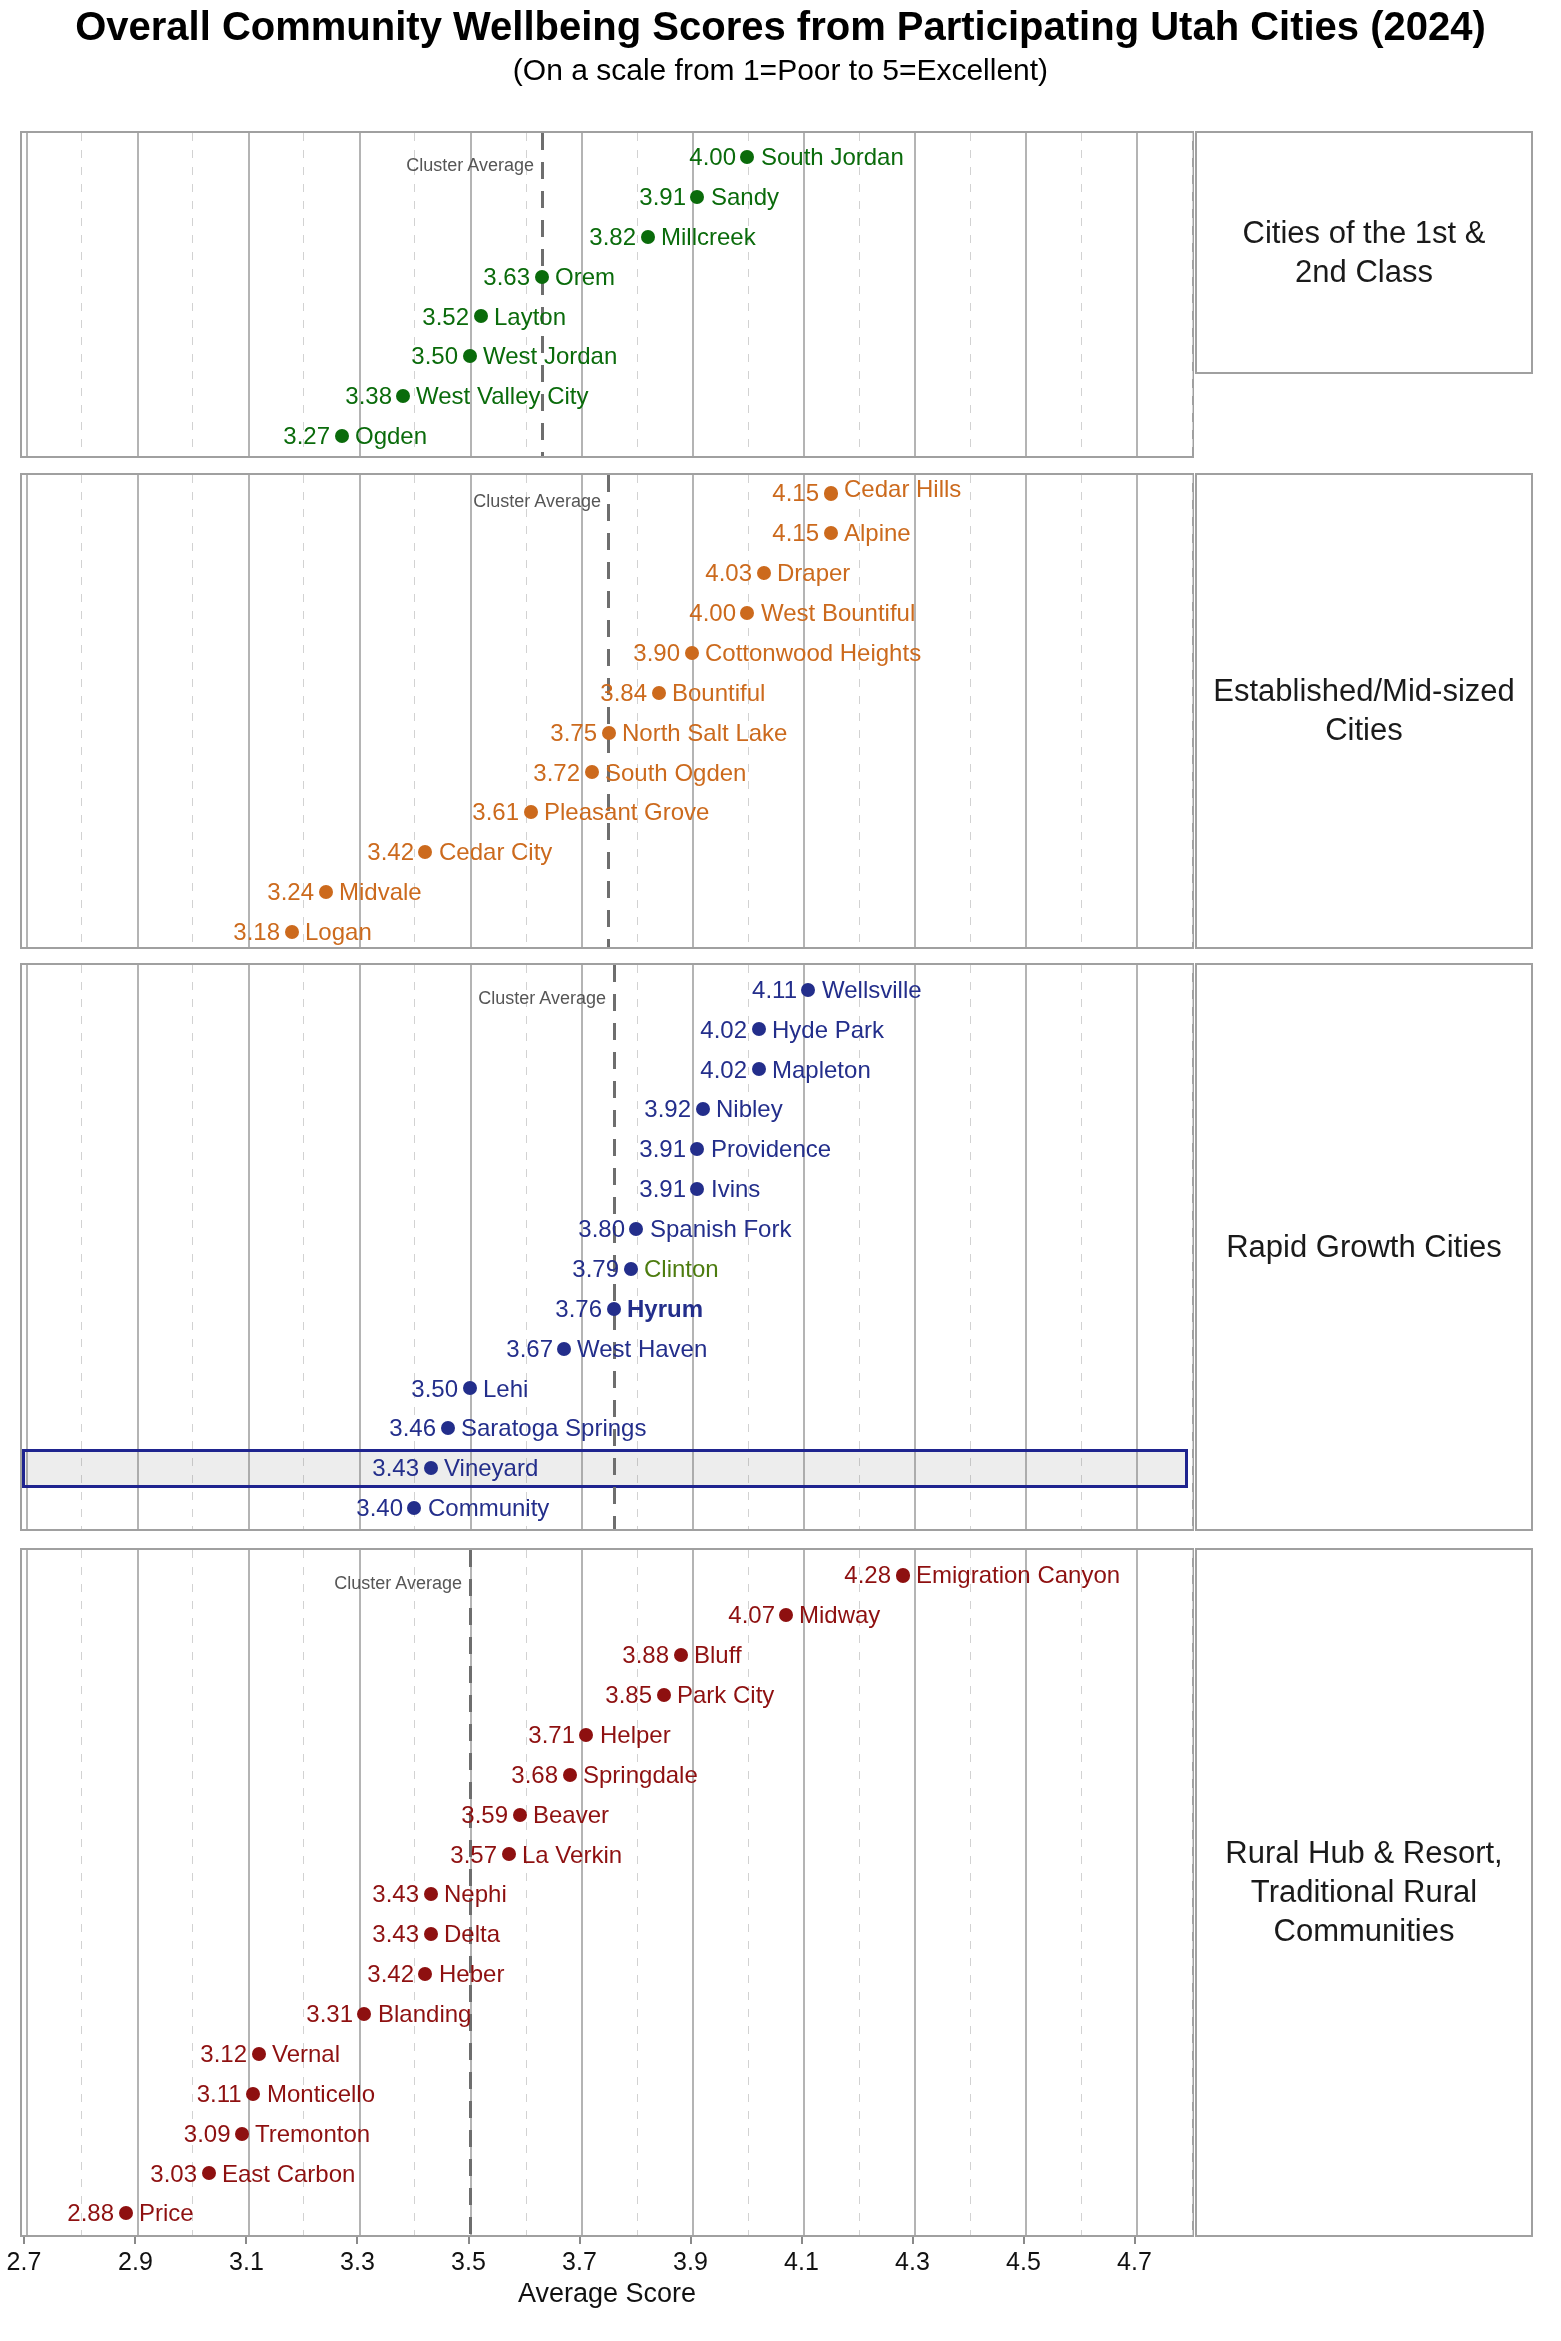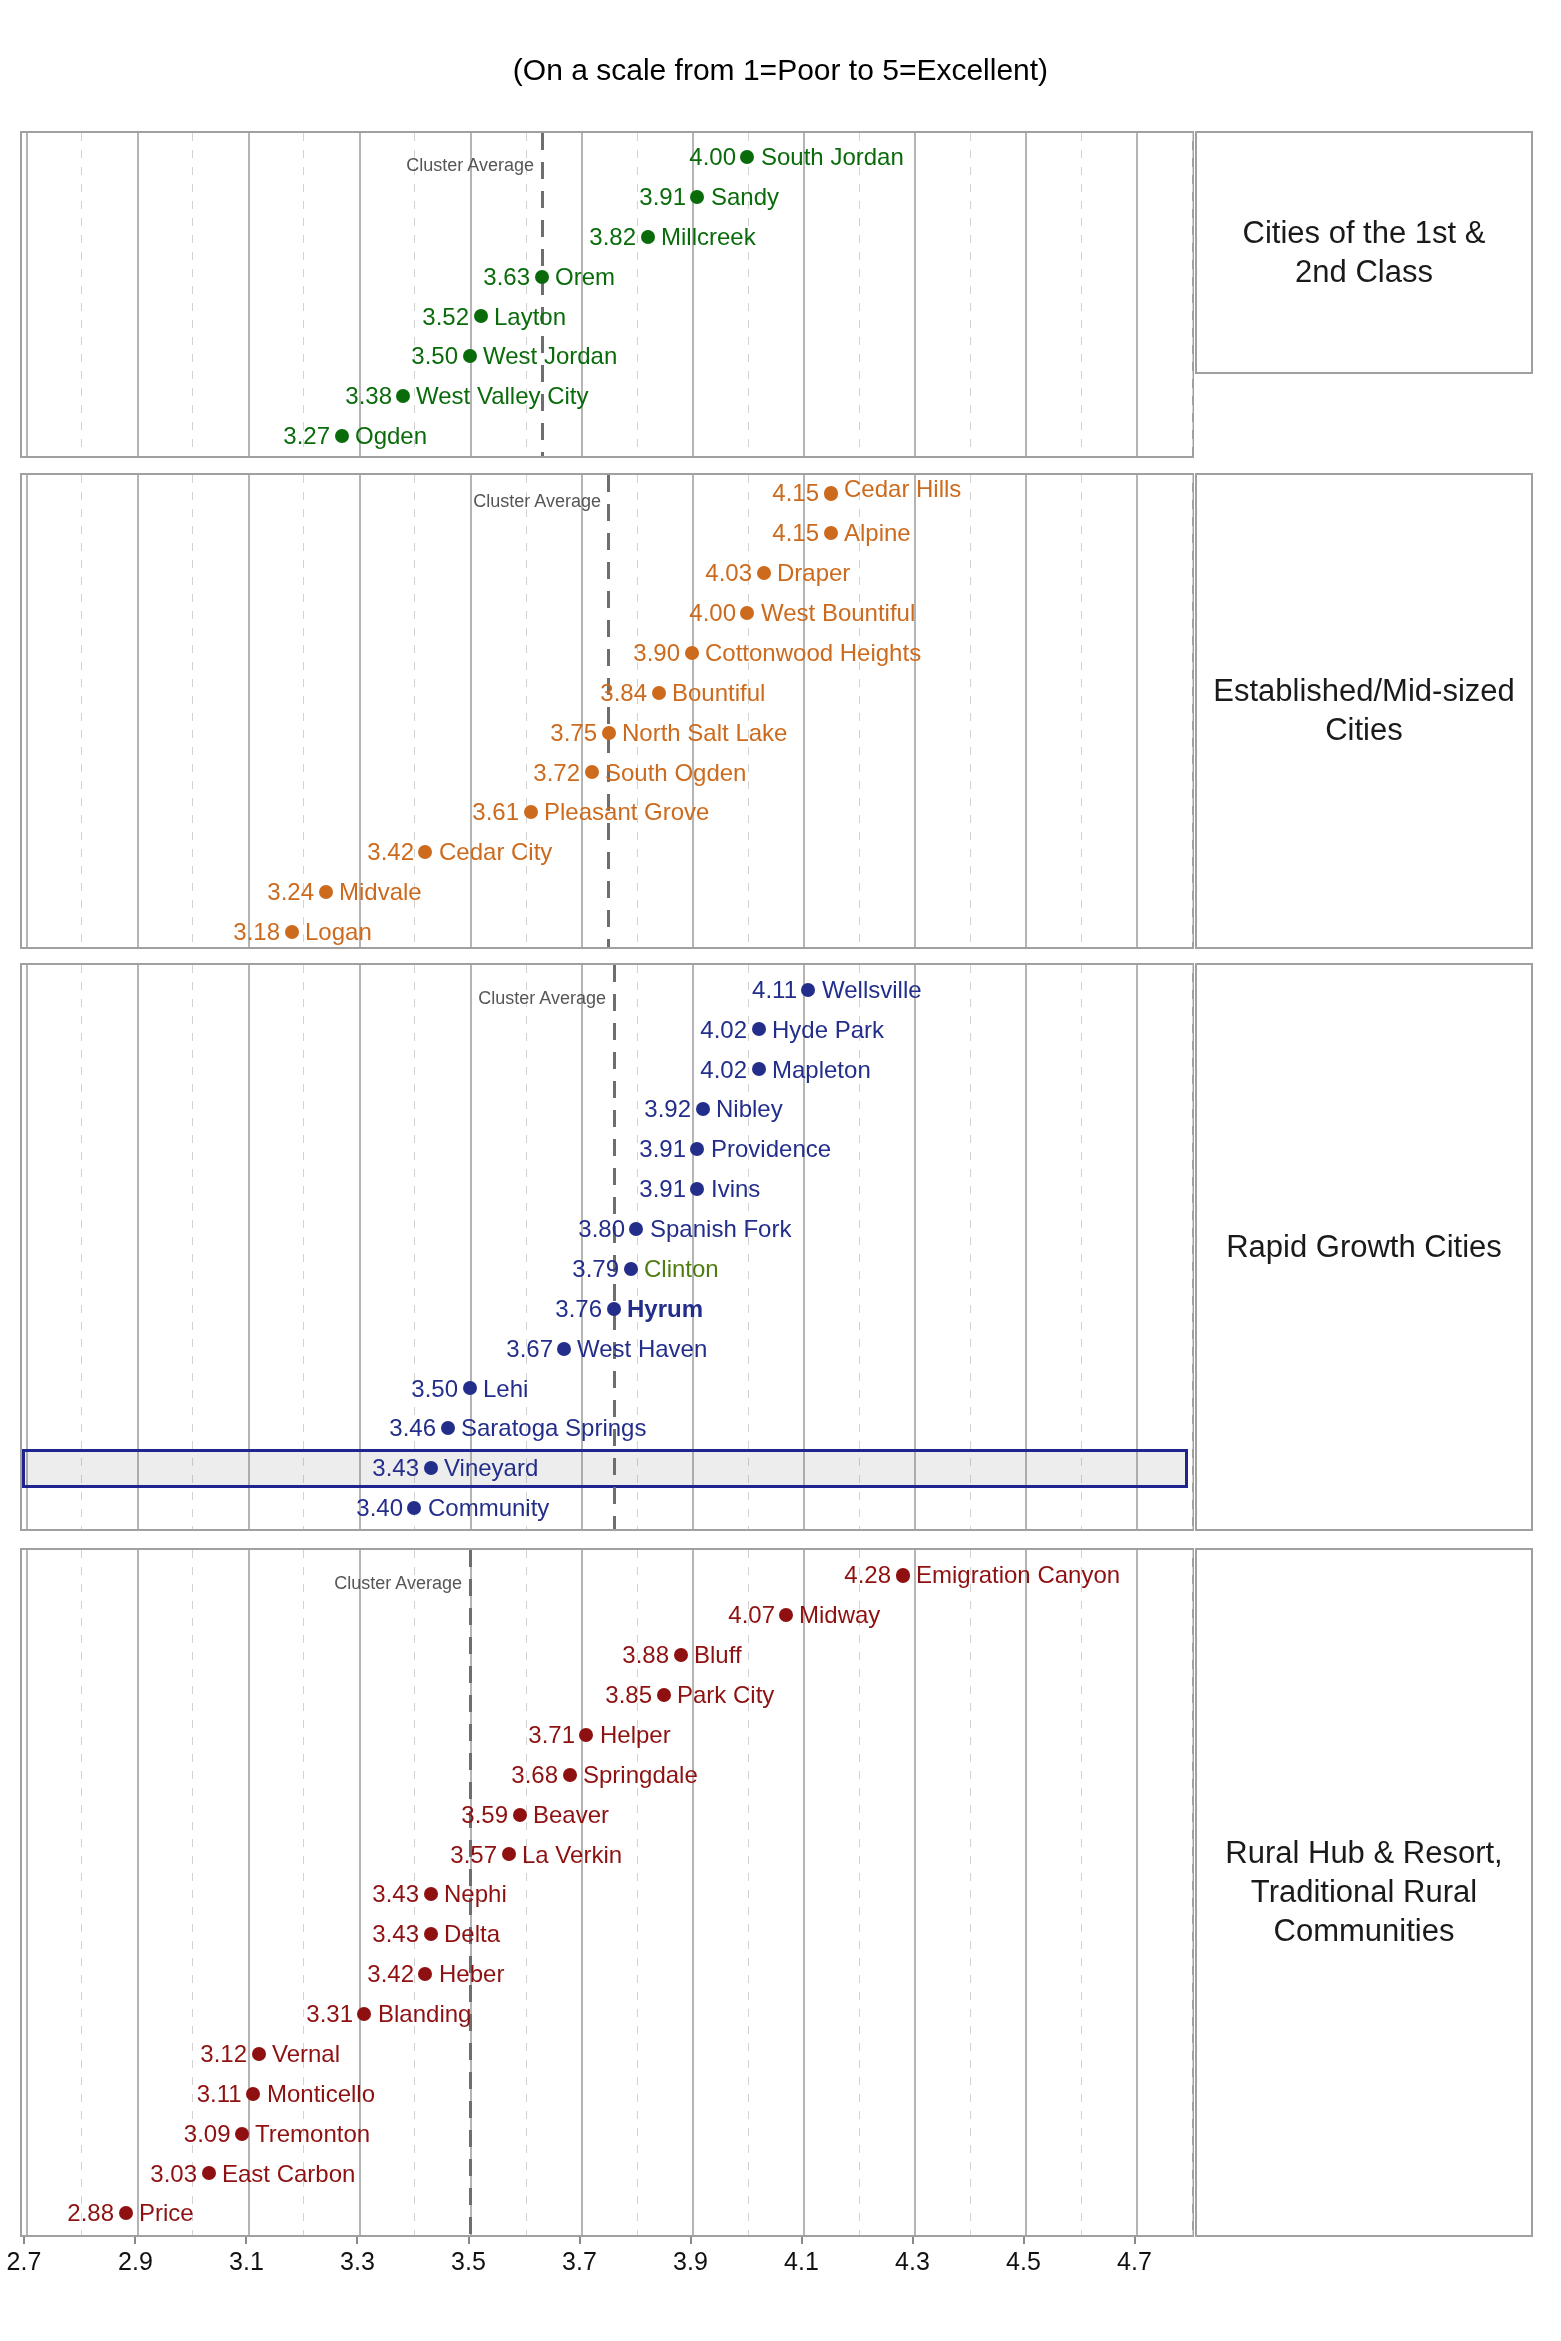--- a/index.html
+++ b/index.html
@@ -24,20 +24,21 @@
   .dot{position:absolute;width:14.3px;height:14.3px;border-radius:50%;}
   .hl-box{position:absolute;box-sizing:border-box;border:3.9px solid #1f248f;background:rgba(125,125,125,0.14);}
   .tick-stub{position:absolute;width:2px;height:6.5px;background:#8a8a8a;}
   .tick-label{position:absolute;width:91px;text-align:center;font-size:25px;color:#111111;}
   .x-title{position:absolute;text-align:center;font-size:27px;color:#111111;}
 </style>
 </head>
 <body>
 
 <div id="chart">
+  <div class="title">Overall Community Wellbeing Scores from Participating Utah Cities (2024)</div>
   <div class="subtitle">(On a scale from 1=Poor to 5=Excellent)</div>
   <div id="plot">
       <div class="panel" style="left: 20px; top: 131px; width: 1174px; height: 327px;">
         <div class="gl gl-minor" style="left: 59px;"></div>
         <div class="gl gl-minor" style="left: 170px;"></div>
         <div class="gl gl-minor" style="left: 281px;"></div>
         <div class="gl gl-minor" style="left: 392px;"></div>
         <div class="gl gl-minor" style="left: 504px;"></div>
         <div class="gl gl-minor" style="left: 615px;"></div>
         <div class="gl gl-minor" style="left: 726px;"></div>
@@ -331,14 +332,15 @@
       <div class="tick-label" style="left: 645px; top: 2247px;">3.9</div>
       <div class="tick-stub" style="left: 801px; top: 2237px;"></div>
       <div class="tick-label" style="left: 756px; top: 2247px;">4.1</div>
       <div class="tick-stub" style="left: 912px; top: 2237px;"></div>
       <div class="tick-label" style="left: 867px; top: 2247px;">4.3</div>
       <div class="tick-stub" style="left: 1023px; top: 2237px;"></div>
       <div class="tick-label" style="left: 978px; top: 2247px;">4.5</div>
       <div class="tick-stub" style="left: 1134px; top: 2237px;"></div>
       <div class="tick-label" style="left: 1089px; top: 2247px;">4.7</div>
     </div>
+  <div class="x-title" id="xTitle" style="left:20px;width:1174px;top:2278px;">Average Score</div>
 </div>
 
 
 </body></html>

